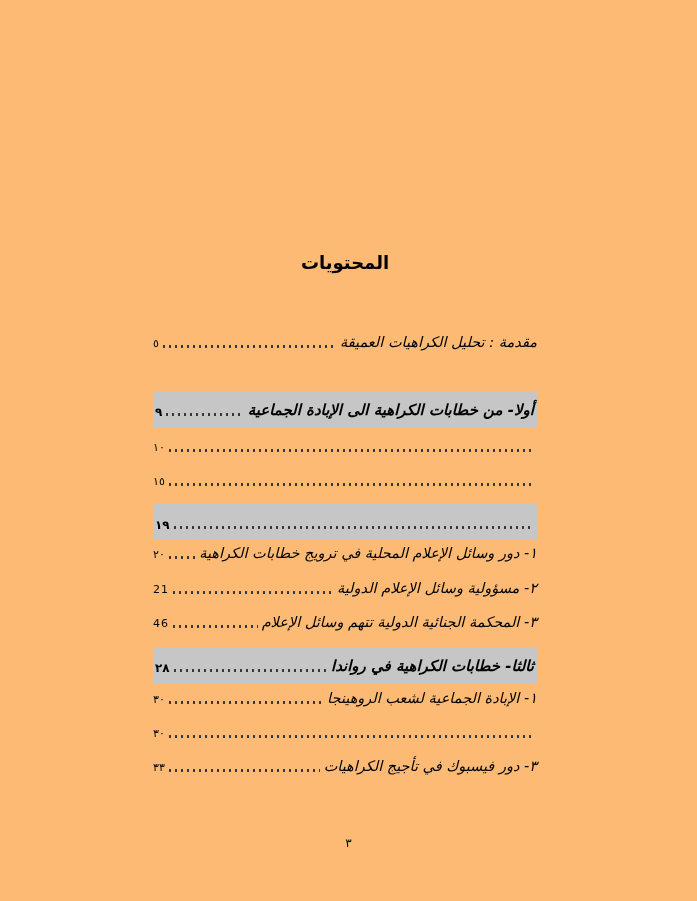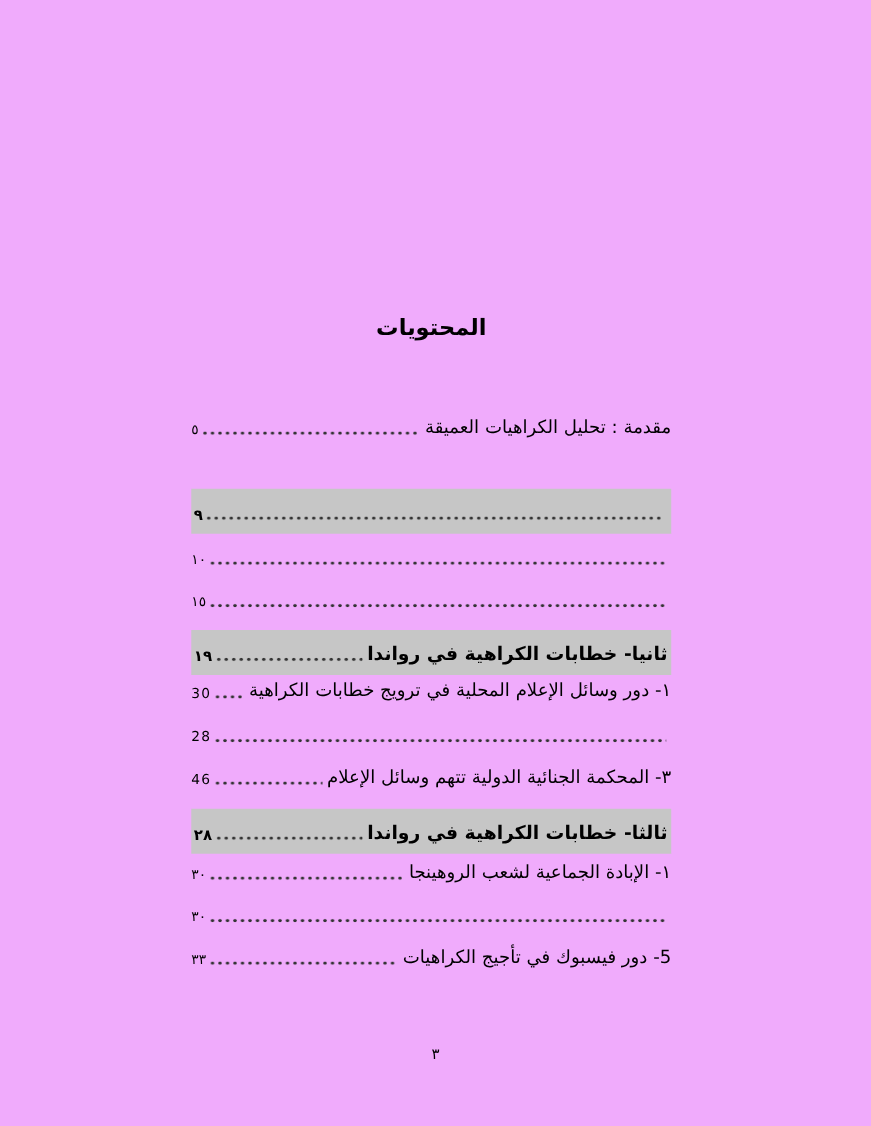--- a/index.html
+++ b/index.html
@@ -5,21 +5,21 @@
   * { margin: 0; padding: 0; box-sizing: border-box; }
   html, body { background: #ffffff; }
   body {
     font-family: "DejaVu Sans", sans-serif;
     color: #000000;
   }
   .page {
     position: relative;
     width: 697px;
     height: 901px;
-    background: #f0abfc;
+    background: #fdba74;
     margin: 0 auto;
     direction: rtl;
     overflow: hidden;
   }
   .doc-title {
     position: absolute;
     top: 252px;
     left: 153px;
     width: 384px;
     text-align: center;
@@ -40,20 +40,21 @@
     right: 0;
     display: flex;
     align-items: flex-end;
     height: 22px;
     font-size: 14.5px;
     line-height: 20px;
   }
   .toc-row .label {
     white-space: nowrap;
     flex: 0 0 auto;
+    font-style: italic;
   }
   .toc-row .dots {
     flex: 1 1 auto;
     min-width: 6px;
     height: 5px;
     margin: 0 4px 3px 2px;
     align-self: flex-end;
     background-image: radial-gradient(circle, #333333 1.1px, transparent 1.5px);
     background-size: 6px 5px;
     background-position: 0 100%;
@@ -98,49 +99,50 @@
 
   <div class="toc">
 
     <div class="toc-row" style="top:330px">
       <span class="label">مقدمة : تحليل الكراهيات العميقة</span>
       <span class="dots"></span>
       <span class="pagenum">٥</span>
     </div>
 
     <div class="toc-row section" style="top:391px">
+      <span class="label">أولا- من خطابات الكراهية الى الإبادة الجماعية</span>
       <span class="dots"></span>
       <span class="pagenum">٩</span>
     </div>
 
     <div class="toc-row" style="top:434px">
       <span class="dots"></span>
       <span class="pagenum">١٠</span>
     </div>
 
     <div class="toc-row" style="top:468px">
       <span class="dots"></span>
       <span class="pagenum">١٥</span>
     </div>
 
     <div class="toc-row section" style="top:504px">
-      <span class="label">ثانيا- خطابات الكراهية في رواندا</span>
       <span class="dots"></span>
       <span class="pagenum">١٩</span>
     </div>
 
     <div class="toc-row" style="top:541px">
       <span class="label">١- دور وسائل الإعلام المحلية في ترويج خطابات الكراهية</span>
       <span class="dots"></span>
-      <span class="pagenum">30</span>
+      <span class="pagenum">٢٠</span>
     </div>
 
     <div class="toc-row" style="top:576px">
+      <span class="label">٢- مسؤولية وسائل الإعلام الدولية</span>
       <span class="dots"></span>
-      <span class="pagenum">28</span>
+      <span class="pagenum">21</span>
     </div>
 
     <div class="toc-row" style="top:610px">
       <span class="label">٣- المحكمة الجنائية الدولية تتهم وسائل الإعلام</span>
       <span class="dots"></span>
       <span class="pagenum">46</span>
     </div>
 
     <div class="toc-row section" style="top:647px">
       <span class="label">ثالثا- خطابات الكراهية في رواندا</span>
@@ -153,21 +155,21 @@
       <span class="dots"></span>
       <span class="pagenum">٣٠</span>
     </div>
 
     <div class="toc-row" style="top:720px">
       <span class="dots"></span>
       <span class="pagenum">٣٠</span>
     </div>
 
     <div class="toc-row" style="top:754px">
-      <span class="label">5- دور فيسبوك في تأجيج الكراهيات</span>
+      <span class="label">٣- دور فيسبوك في تأجيج الكراهيات</span>
       <span class="dots"></span>
       <span class="pagenum">٣٣</span>
     </div>
 
   </div>
 
   <div class="footer-pagenum">٣</div>
 
 </div>
 

